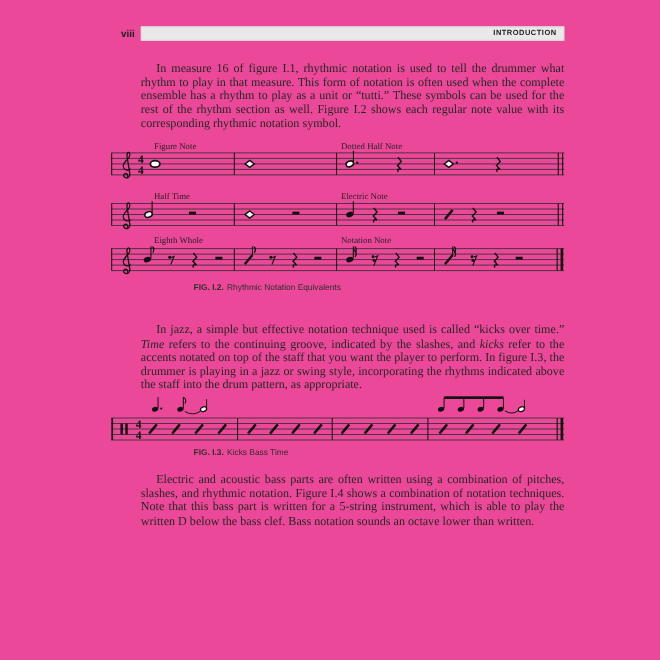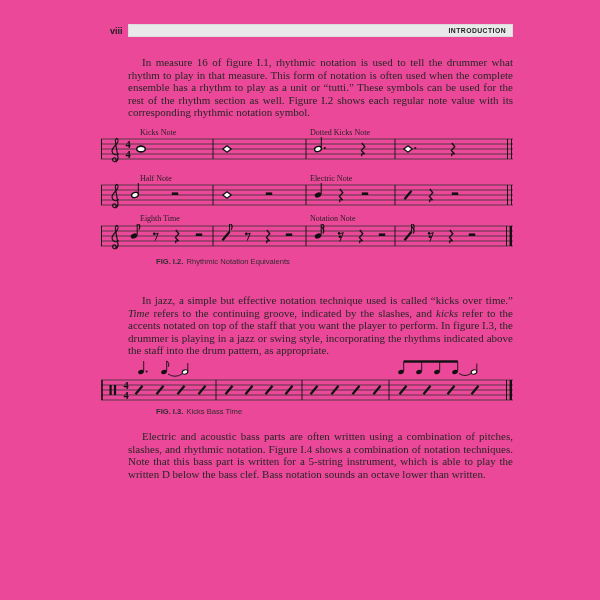--- a/index.html
+++ b/index.html
@@ -9,21 +9,21 @@
            font-family:"Liberation Sans",sans-serif;font-weight:bold;font-size:9px;color:#1d1d1d;}
   .hdr-bar{position:absolute;left:128px;top:24px;width:385px;height:13px;
            background:#e9e9e9;border:1px solid #dcdcdc;box-sizing:border-box;
            display:flex;align-items:center;justify-content:flex-end;padding-right:6px;}
   .hdr-title{font-family:"Liberation Sans",sans-serif;font-weight:bold;font-size:6.8px;
              letter-spacing:0.45px;color:#1b1b1b;}
   .para{position:absolute;left:128px;width:385px;font-size:11px;line-height:12.6px;
         text-align:justify;text-indent:14px;margin:0;}
   #p1{top:56px;} #p2{top:294px;} #p3{top:430px;}
   .stafflabel{position:absolute;font-size:8px;color:#1f1f1f;}
-  .caption{position:absolute;left:144px;font-family:"Liberation Sans",sans-serif;
+  .caption{position:absolute;left:164px;font-family:"Liberation Sans",sans-serif;
            font-size:7.6px;color:#2e2e2e;padding-left:12px;}
   .caption .capb{font-weight:bold;margin-right:3px;}
   svg.staff{position:absolute;left:101px;}
   .ts{font-family:"Liberation Serif",serif;font-weight:bold;font-size:10.5px;}
 </style>
 </head>
 <body>
 
 <div class="page">
 
@@ -117,22 +117,22 @@
       <g id="g-treble">
           <path d="M2.2,12.6 C-0.6,13.4 -2.6,10.8 -0.9,9.3 C0.8,7.9 2.9,9.7 1.8,11.5 M2.2,12.6 C3.8,11.7 4.3,9.9 3.9,7.7 L1.5,-6.5 C1.1,-9 2.1,-11.4 3.3,-10.3 C4.5,-9.2 4,-6.7 2.6,-5 C0,-2 -2.4,-0.4 -1.9,2.6 C-1.4,5.6 2.2,6.6 4.4,4.9" fill="none" stroke="#111" stroke-width="1.15" stroke-linecap="round"></path>
         </g>
       <g id="g-perc">
           <rect x="-3.5" y="-5" width="2.2" height="10" fill="#111"></rect>
           <rect x="0.9" y="-5" width="2.2" height="10" fill="#111"></rect>
         </g>
     </defs>
   </svg>
 
-  <div class="stafflabel" style="left:140px;top:128px">Kicks Note</div>
-  <div class="stafflabel" style="left:310px;top:128px">Dotted Kicks Note</div>
+  <div class="stafflabel" style="left:140px;top:128px">Figure Note</div>
+  <div class="stafflabel" style="left:310px;top:128px">Dotted Half Note</div>
   <svg class="staff" style="top:137px" width="412" height="28" viewBox="0 0 412 28">
     <g stroke="#333" stroke-width="0.8">
       <line x1="0" y1="2" x2="412" y2="2"></line>
         <line x1="0" y1="7" x2="412" y2="7"></line>
       <line x1="0" y1="12" x2="412" y2="12"></line>
         <line x1="0" y1="17" x2="412" y2="17"></line>
       <line x1="0" y1="22" x2="412" y2="22"></line>
     </g>
     <line x1="0.5" y1="2" x2="0.5" y2="22" stroke="#111" stroke-width="1"></line>
     <g transform="translate(13,12)">
@@ -168,21 +168,21 @@
           <use href="#g-diadot"></use>
         </g>
       <g transform="translate(352,12)">
           <use href="#g-qrest"></use>
         </g>
     </g>
     <line x1="406.5" y1="2" x2="406.5" y2="22" stroke="#111" stroke-width="1"></line>
     <line x1="410.5" y1="2" x2="410.5" y2="22" stroke="#111" stroke-width="1"></line>
   </svg>
 
-  <div class="stafflabel" style="left:140px;top:174px">Half Note</div>
+  <div class="stafflabel" style="left:140px;top:174px">Half Time</div>
   <div class="stafflabel" style="left:310px;top:174px">Electric Note</div>
   <svg class="staff" style="top:183px" width="412" height="28" viewBox="0 0 412 28">
     <g stroke="#333" stroke-width="0.8">
       <line x1="0" y1="2" x2="412" y2="2"></line>
         <line x1="0" y1="7" x2="412" y2="7"></line>
       <line x1="0" y1="12" x2="412" y2="12"></line>
         <line x1="0" y1="17" x2="412" y2="17"></line>
       <line x1="0" y1="22" x2="412" y2="22"></line>
     </g>
     <line x1="0.5" y1="2" x2="0.5" y2="22" stroke="#111" stroke-width="1"></line>
@@ -227,21 +227,21 @@
           <use href="#g-qrest"></use>
         </g>
       <g transform="translate(354,12)">
           <use href="#g-hrest"></use>
         </g>
     </g>
     <line x1="406.5" y1="2" x2="406.5" y2="22" stroke="#111" stroke-width="1"></line>
     <line x1="410.5" y1="2" x2="410.5" y2="22" stroke="#111" stroke-width="1"></line>
   </svg>
 
-  <div class="stafflabel" style="left:140px;top:214px">Eighth Time</div>
+  <div class="stafflabel" style="left:140px;top:214px">Eighth Whole</div>
   <div class="stafflabel" style="left:310px;top:214px">Notation Note</div>
   <svg class="staff" style="top:224px" width="412" height="28" viewBox="0 0 412 28">
     <g stroke="#333" stroke-width="0.8">
       <line x1="0" y1="2" x2="412" y2="2"></line>
         <line x1="0" y1="7" x2="412" y2="7"></line>
       <line x1="0" y1="12" x2="412" y2="12"></line>
         <line x1="0" y1="17" x2="412" y2="17"></line>
       <line x1="0" y1="22" x2="412" y2="22"></line>
     </g>
     <line x1="0.5" y1="2" x2="0.5" y2="22" stroke="#111" stroke-width="1"></line>

